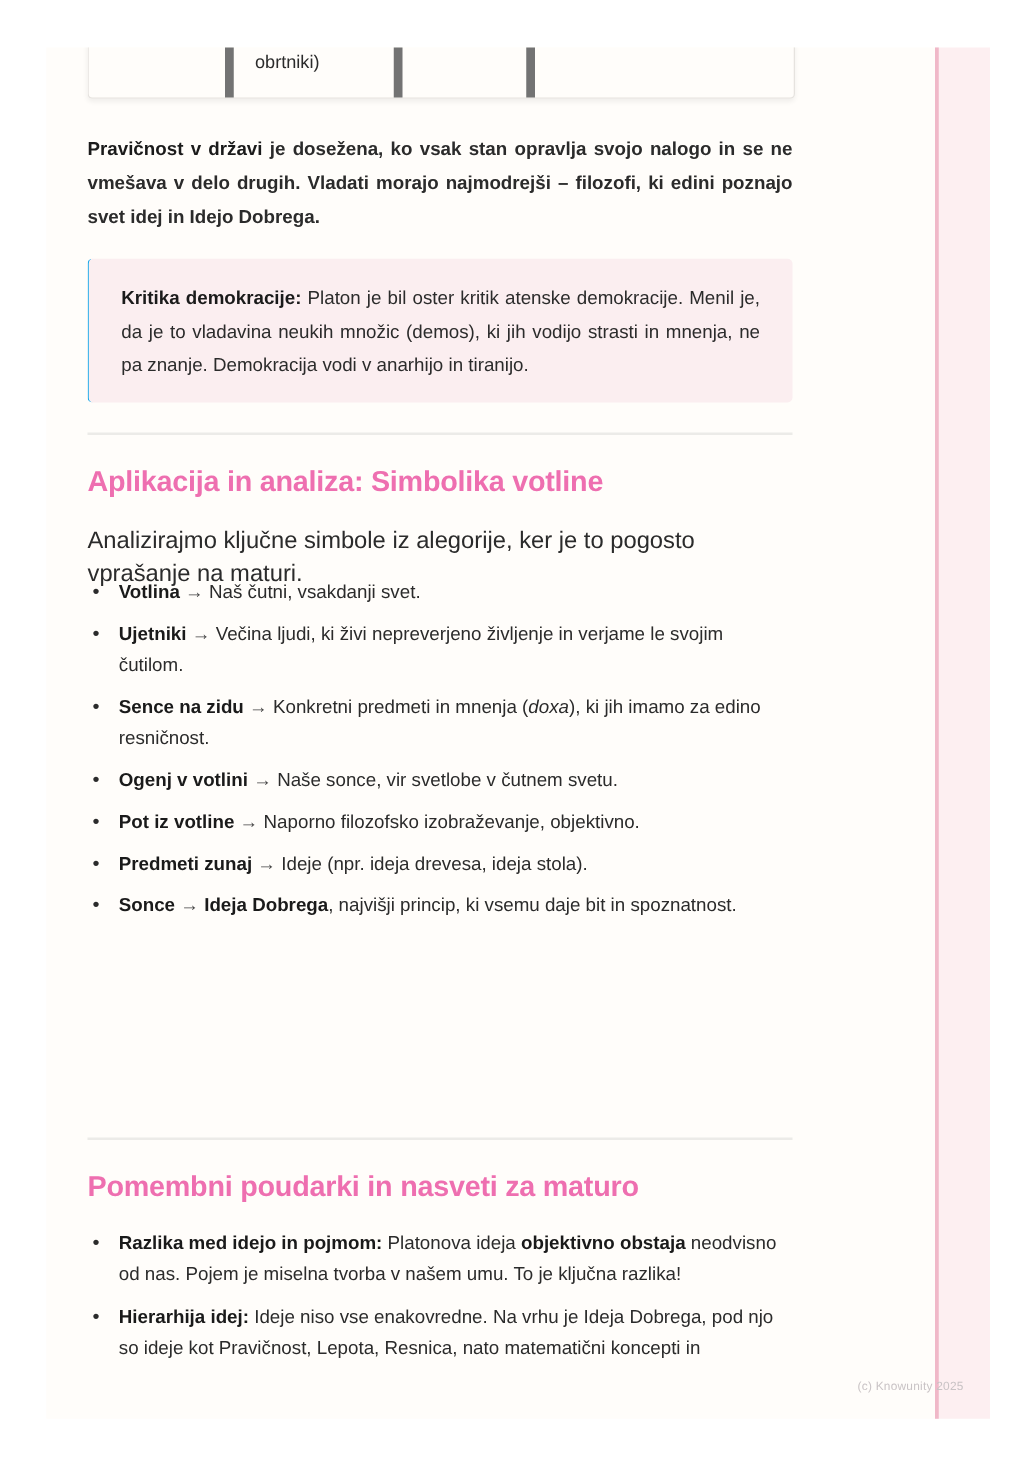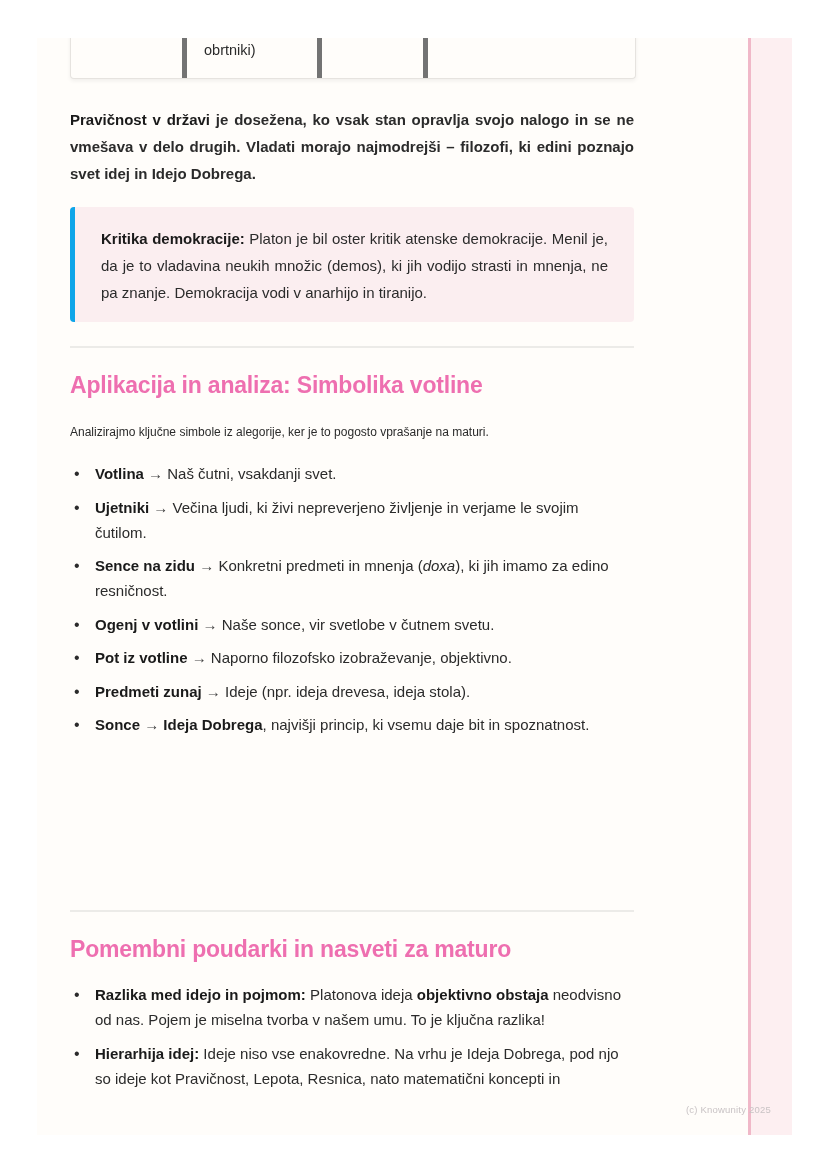--- a/index.html
+++ b/index.html
@@ -16,44 +16,44 @@
     background:#fdeff1; border-left:3px solid #f0b8c8; box-sizing:border-box;
   }
   .content { position:absolute; left:33px; top:0; width:564px; }
 
   .table-stub {
     position:absolute; left:0; top:-10px; width:564px; height:50px;
     border:1px solid #e6e3df; border-top:none; border-radius:0 0 4px 4px;
     box-shadow:0 2px 4px rgba(0,0,0,0.06); background:#fffdfa;
     display:flex;
   }
-  .table-stub .cell { border-right:5px solid #737373; height:100%; box-sizing:border-box; position:relative; }
+  .table-stub .cell { border-right:7px solid #737373; height:100%; box-sizing:border-box; position:relative; }
   .table-stub .cell:last-child { border-right:none; }
   .table-stub .cell span { position:absolute; left:17px; top:14px; font-size:14.5px; color:#2b2b2b; }
 
   p.text { font-size:15px; line-height:27px; margin:0; text-align:justify;font-weight:bold; }
   b { color:#1a1a1a; }
 
   .para1 { position:absolute; top:68px; left:0; width:564px; }
 
   .callout {
     position:absolute; top:169px; left:0; width:564px; height:115px;
-    background:#fbeef0; border-left:5px solid #0ea5e9; border-radius:4px;
+    background:#fbeef0; border-left:1px solid #0ea5e9; border-radius:4px;
     box-sizing:border-box; padding:18px 26px 0 26px;
   }
   .callout p { font-size:15px; line-height:27px; margin:0; text-align:justify; }
 
   .hr { position:absolute; left:0; width:564px; height:2px; background:#ecebe8; }
 
   h2 {
     position:absolute; left:0; margin:0; font-size:23px; font-weight:bold;
     color:#ee6fb0; letter-spacing:-0.2px;text-align:right;
   }
 
-  .intro { position:absolute; top:381px; left:0; font-size:12px; line-height:27px; }
+  .intro { position:absolute; top:381px; left:0; font-size:19px; line-height:27px; }
 
   ul { list-style:none; margin:0; padding:0; position:absolute; left:0; width:564px; }
   ul li { position:relative; padding-left:25px; font-size:15px; line-height:25px; margin-bottom:8.5px; }
   ul li::before { content:"•"; position:absolute; left:4px; top:0; font-size:16px; color:#2b2b2b; }
   .arrow { color:#444; }
   i { font-style:italic; }
 
   .copyright {
     position:absolute; left:686px; top:1104px; font-size:9.5px; color:#c9c3c5; letter-spacing:0.2px;
   }

